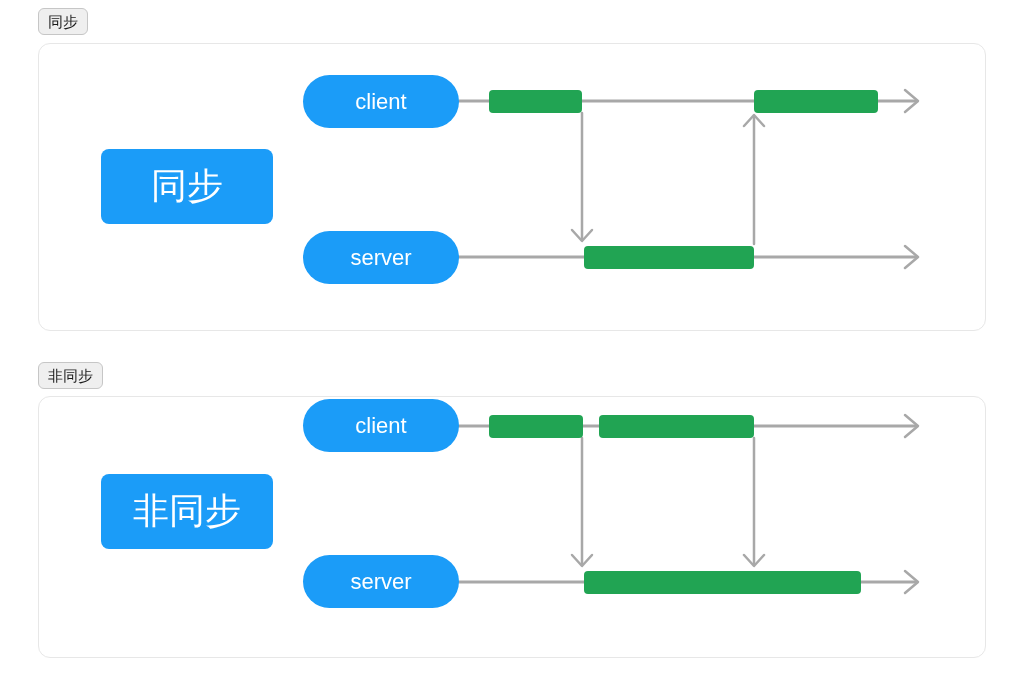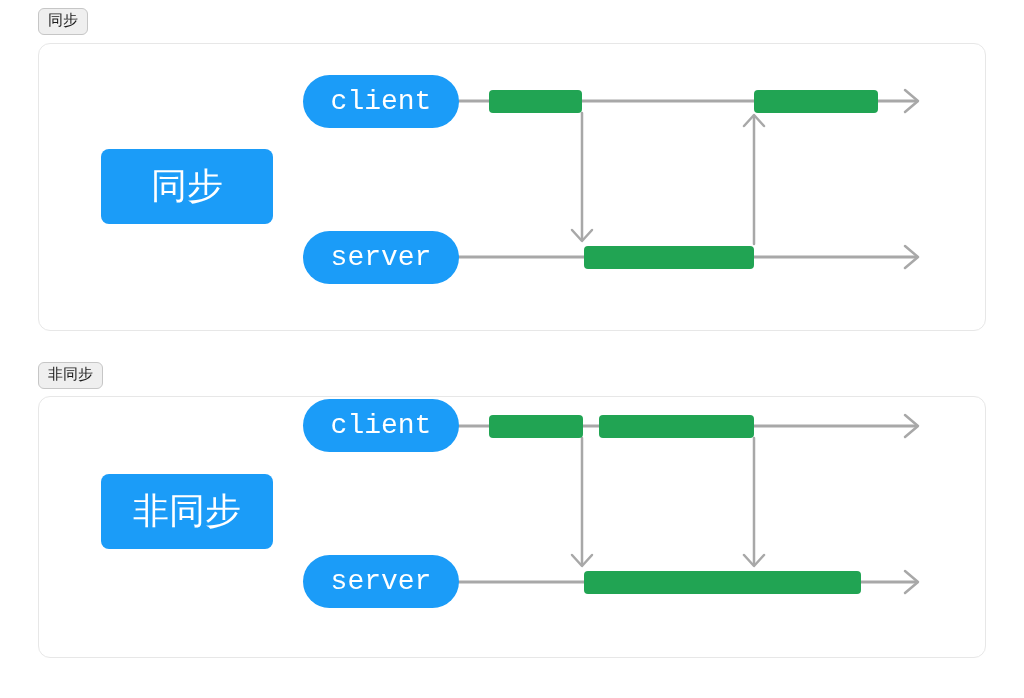--- a/index.html
+++ b/index.html
@@ -1,18 +1,18 @@
 <!DOCTYPE html>
 <html><head>
 <meta charset="utf-8">
 <style>
   html,body{margin:0;padding:0;background:#ffffff;}
   .canvas{
     position:relative;width:1024px;height:698px;overflow:hidden;
-    font-family:Liberation Mono, monospace;
+    font-family:Liberation Sans, sans-serif;
     background:#ffffff;
   }
   .tag{
     position:absolute;left:38px;
     background:#efefef;border:1px solid #c6c6c6;border-radius:6px;
     font-size:15px;color:#1a1a1a;line-height:1;
     padding:5px 9px;white-space:nowrap;
   }
   .panel{
     position:absolute;left:38px;width:948px;box-sizing:border-box;
@@ -20,21 +20,21 @@
   }
   .overlay{position:absolute;left:0;top:0;width:946px;}
   .overlay line,.overlay polyline{
     stroke:#a8a8a8;fill:none;stroke-linecap:round;stroke-linejoin:round;
   }
   .hline{stroke-width:3;}
   .vline{stroke-width:2.5;}
   .head{stroke-width:2.5;}
   .pill{
     position:absolute;width:156px;height:53px;border-radius:27px;
-    background:#1b9cf8;color:#ffffff;font-size:28px;
+    background:#1b9cf8;color:#ffffff;font-size:22px;
     display:flex;align-items:center;justify-content:center;
   }
   .bigbox{
     position:absolute;left:62px;width:172px;height:75px;border-radius:8px;
     background:#1b9cf8;color:#ffffff;font-size:36px;
     display:flex;align-items:center;justify-content:center;
   }
   .bar{
     position:absolute;height:23px;border-radius:4px;background:#21a453;
   }

